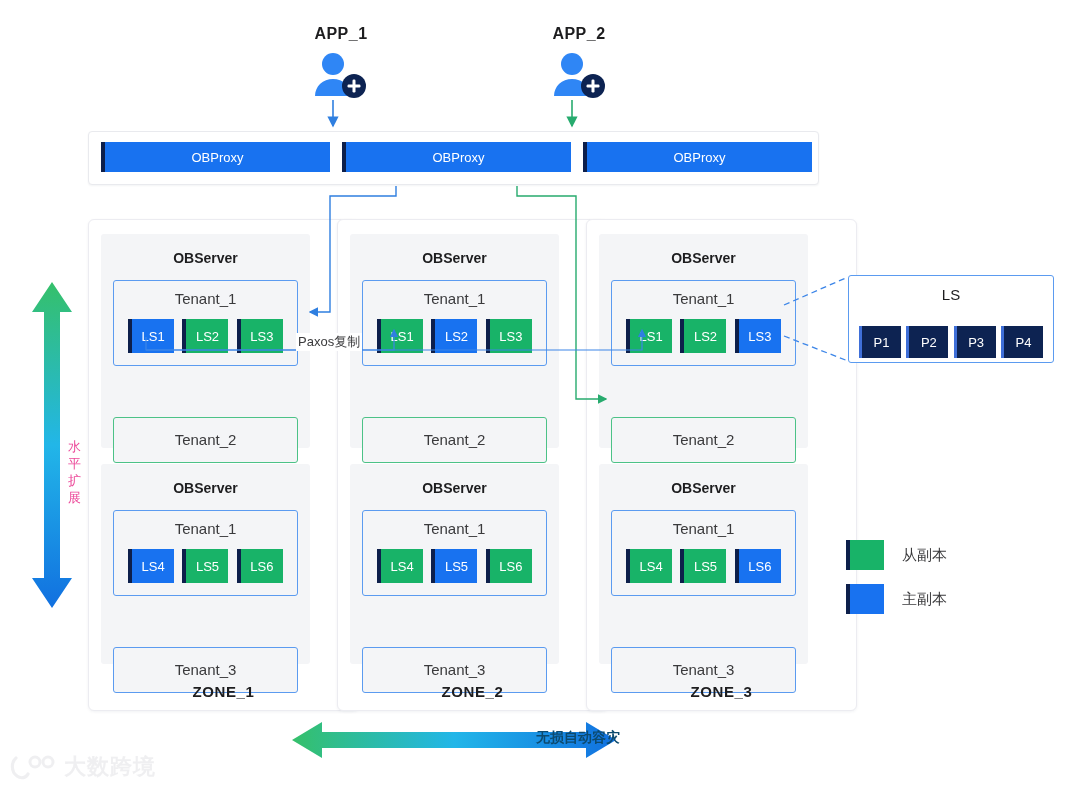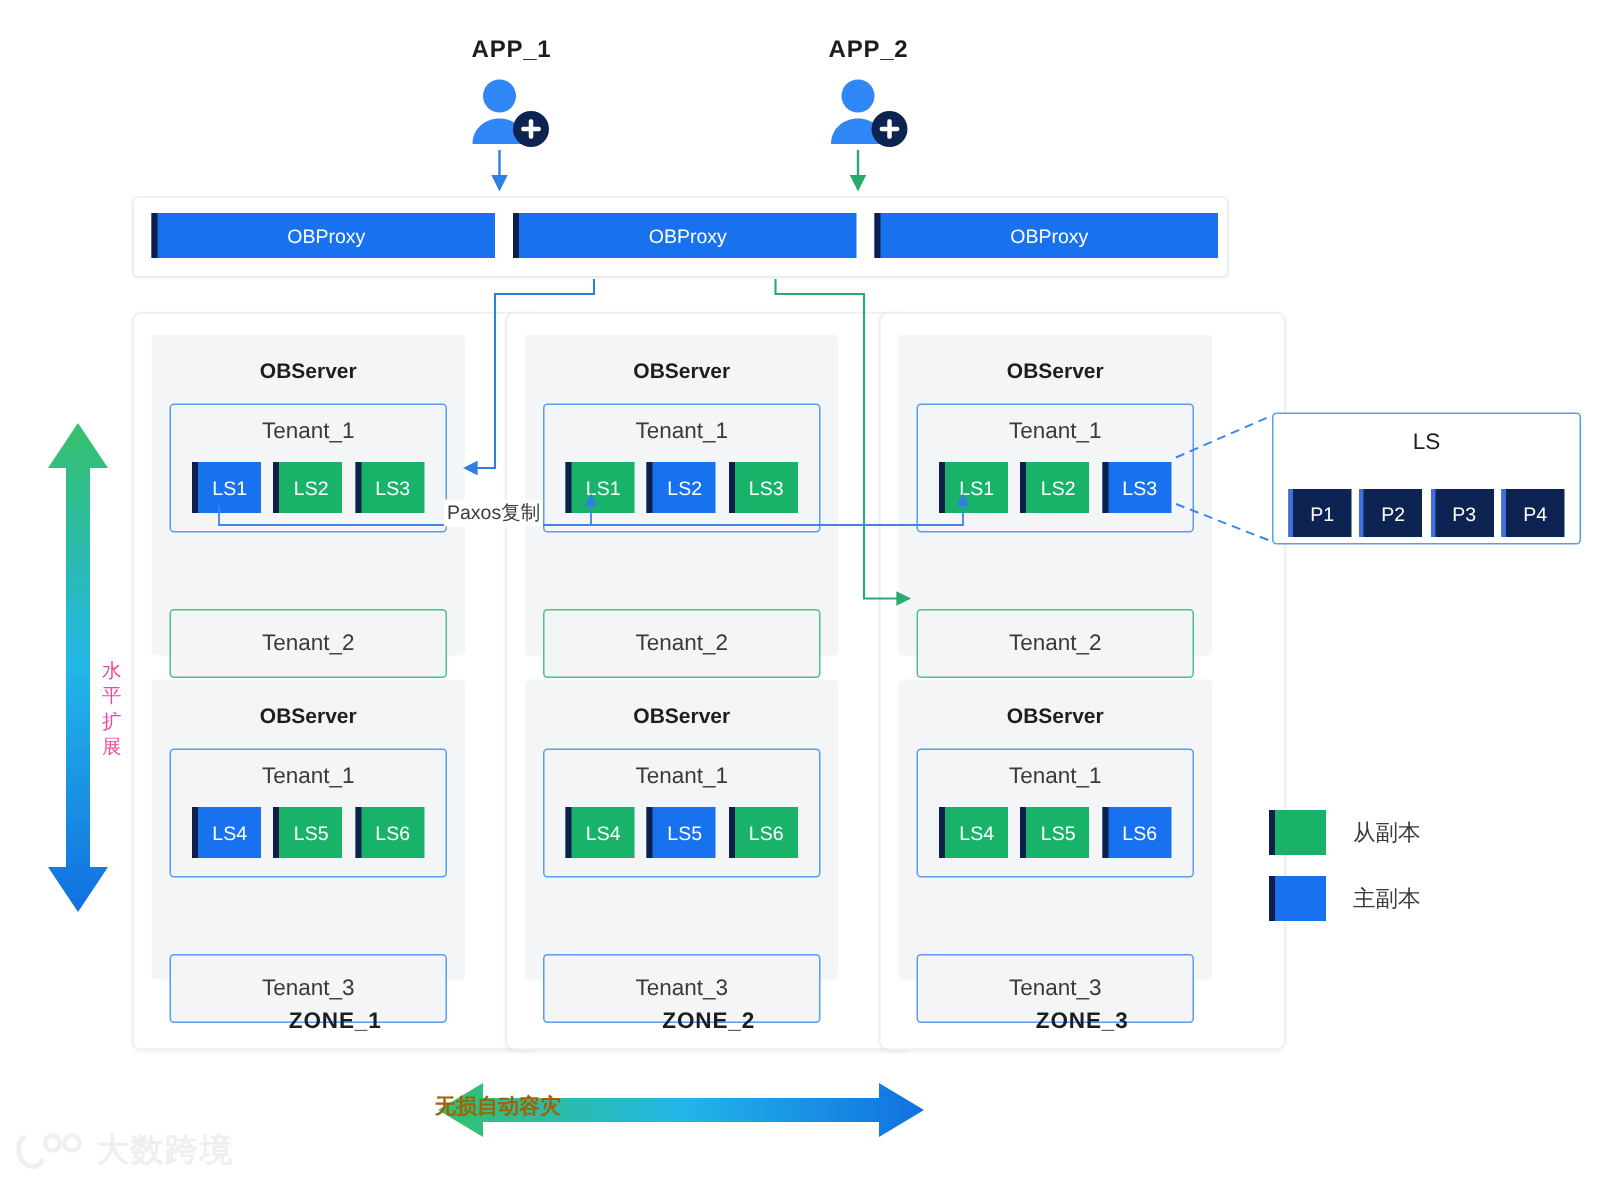--- a/index.html
+++ b/index.html
@@ -27,21 +27,21 @@
   }
   .proxy-box {
     position: absolute; top: 10px; height: 30px;
     background: #1872f0; border-left: 4px solid #0d1f4b;
     color: #ffffff; font-size: 13px;
     display: flex; align-items: center; justify-content: center;
   }
 
   
   .zone-card {
-    position: absolute; top: 208px; width: 271px; height: 492px;
+    position: absolute; top: 219px; width: 271px; height: 492px;
     background: #ffffff; border: 1px solid #ececf1; border-radius: 6px;
     box-shadow: 0 1px 3px rgba(20,30,60,.06);
   }
   .zone-name {
     position: absolute; left: 0; right: 0; bottom: 10px;
     text-align: center; font-size: 15px; font-weight: bold;
     color: #1d1d1f; letter-spacing: .6px;
   }
   .observer-card {
     position: absolute; left: 12px; width: 209px;
@@ -101,21 +101,21 @@
   .legend-swatch { width: 38px; height: 30px; border-left: 4px solid #0d1f4b; }
   .legend-text { margin-left: 18px; font-size: 15px; color: #3a3a3c; }
 
   
   .vert-arrow-text {
     position: absolute; left: 44px; top: 438px; width: 22px;
     font-size: 13px; color: #ec4899; line-height: 17px; text-align: center; padding-left: 24px;
   }
   .horiz-arrow-text {
     position: absolute; left: 290px; top: 729px; width: 330px;
-    text-align: left; font-size: 14px; color: #a16207; font-weight: bold;
+    text-align: right; font-size: 14px; color: #0c4a6e; font-weight: bold;
   }
   .paxos-label {
     position: absolute; left: 296px; top: 333px;
     font-size: 13px; color: #3a3a3c; background: #ffffff; padding: 0 2px;
   }
 
   
   .watermark {
     position: absolute; left: 10px; top: 752px;
     display: flex; align-items: center; opacity: .55;

